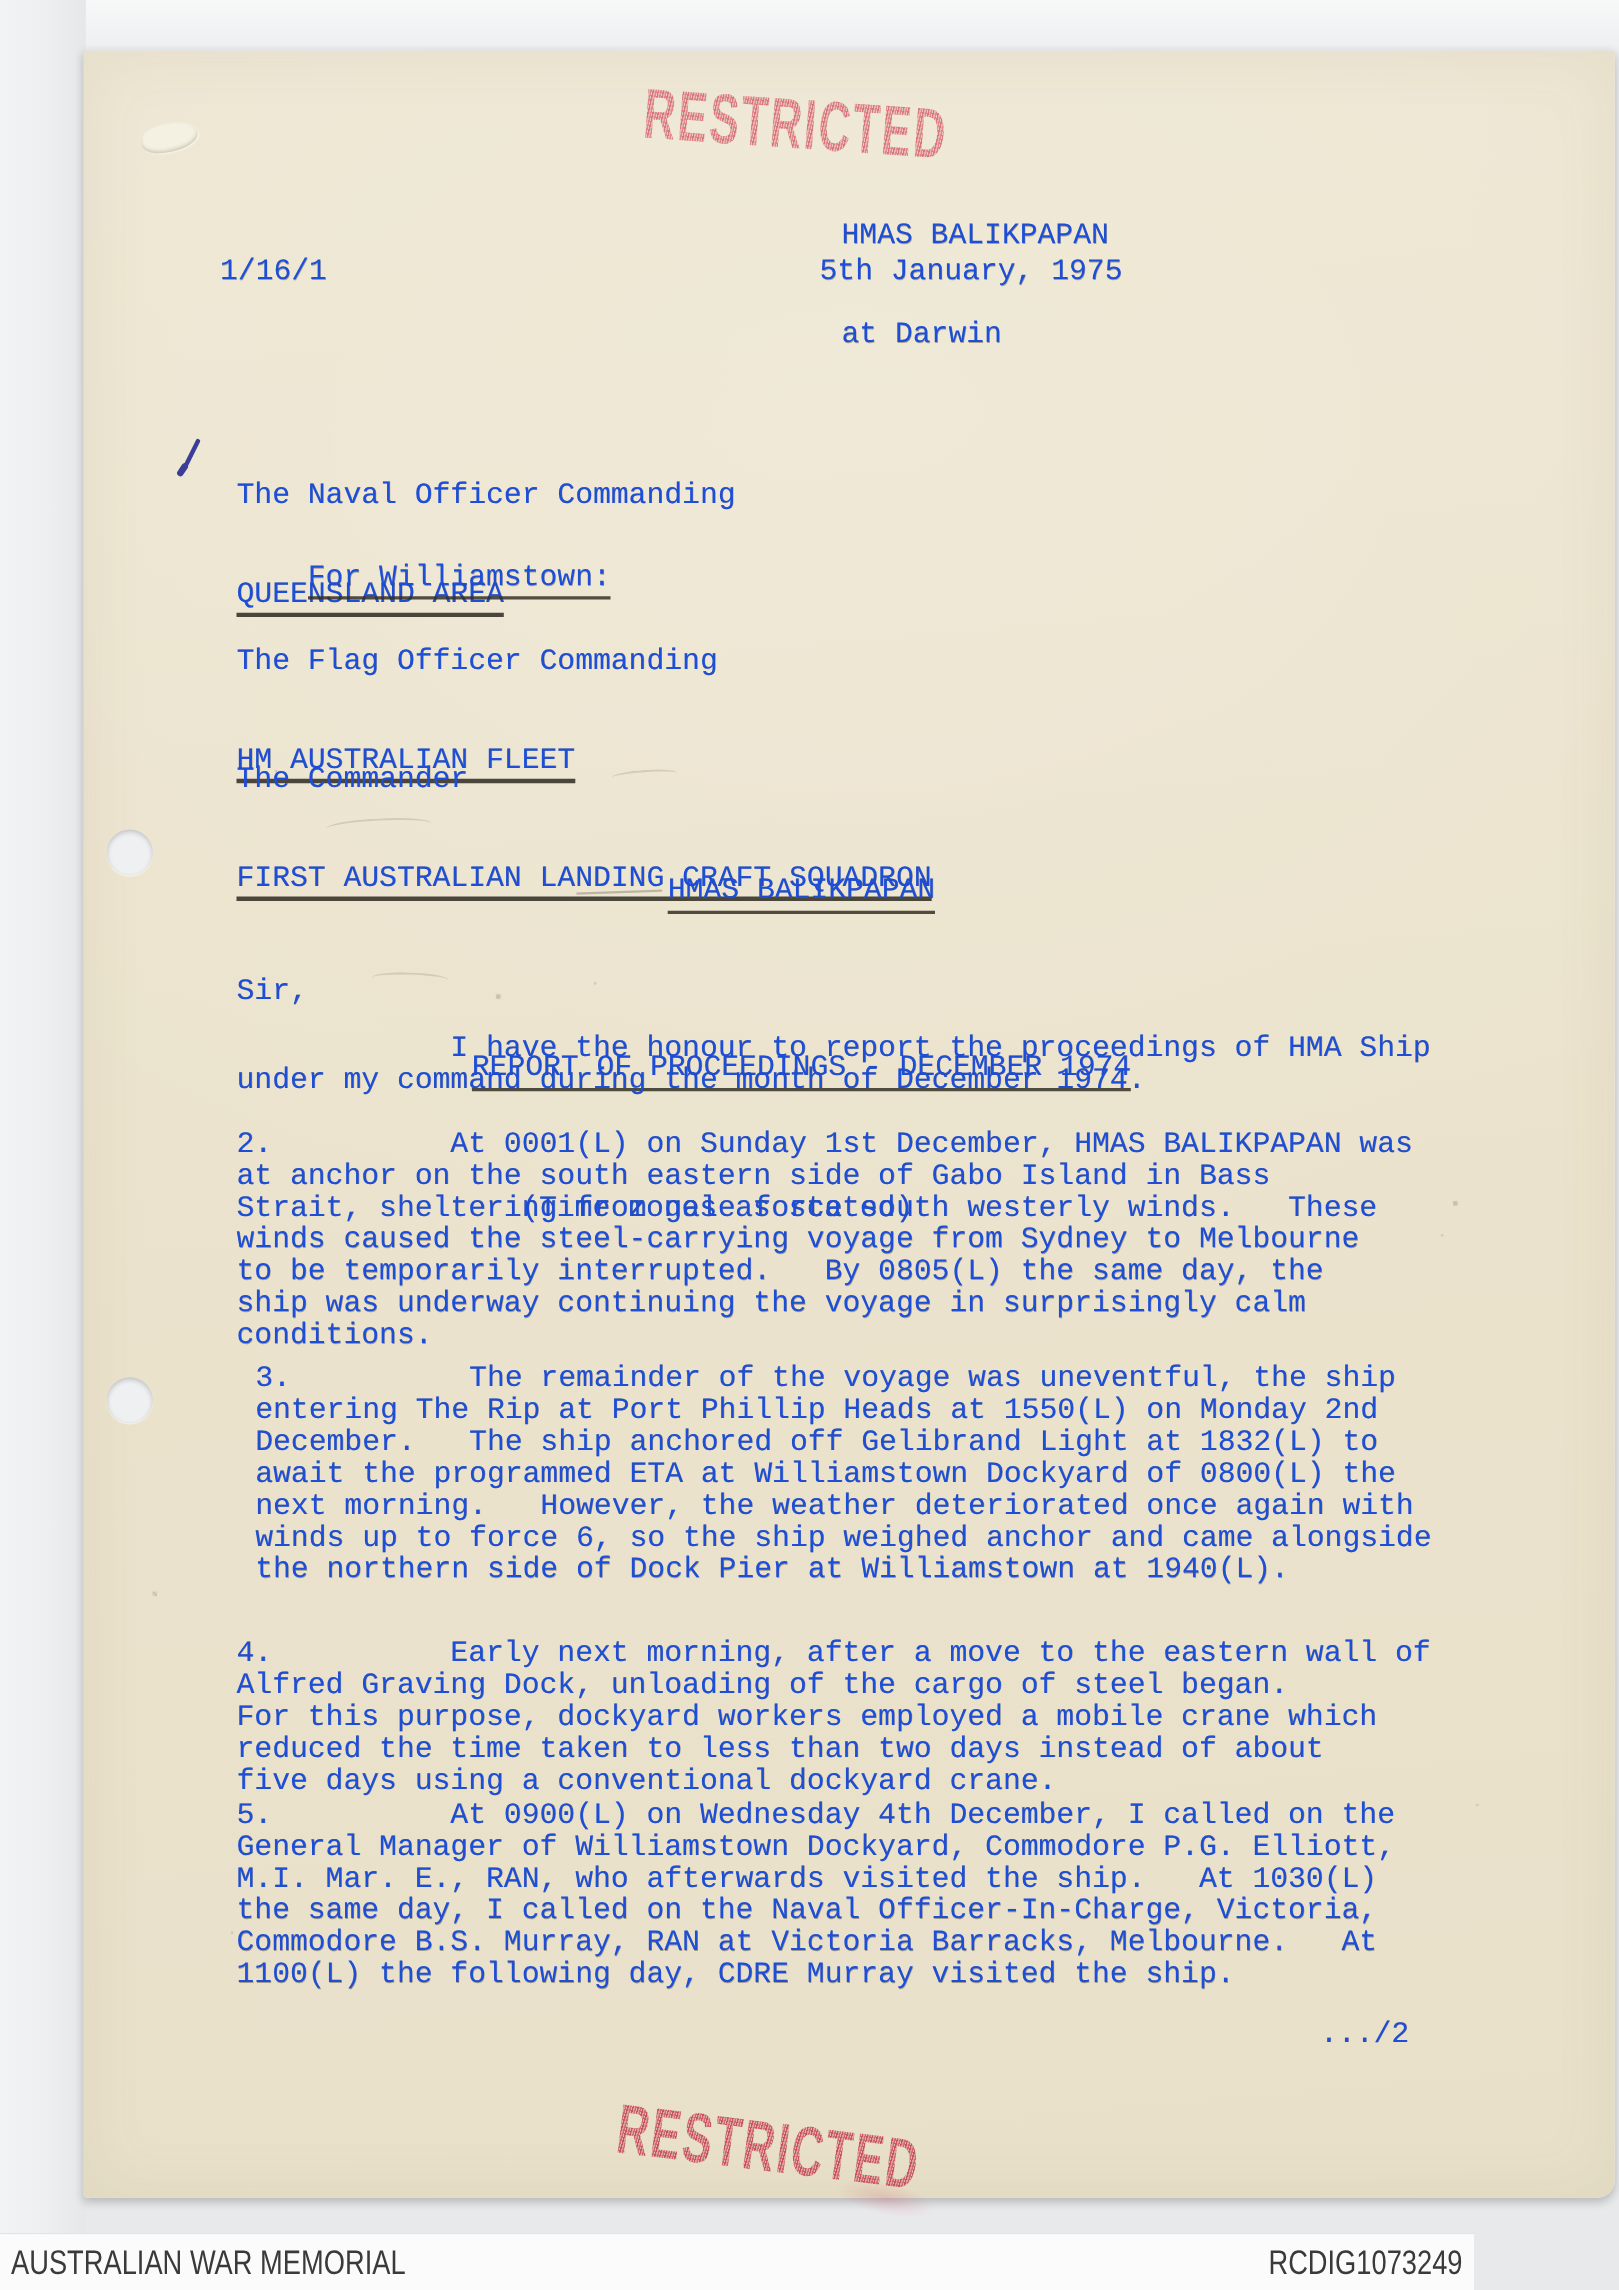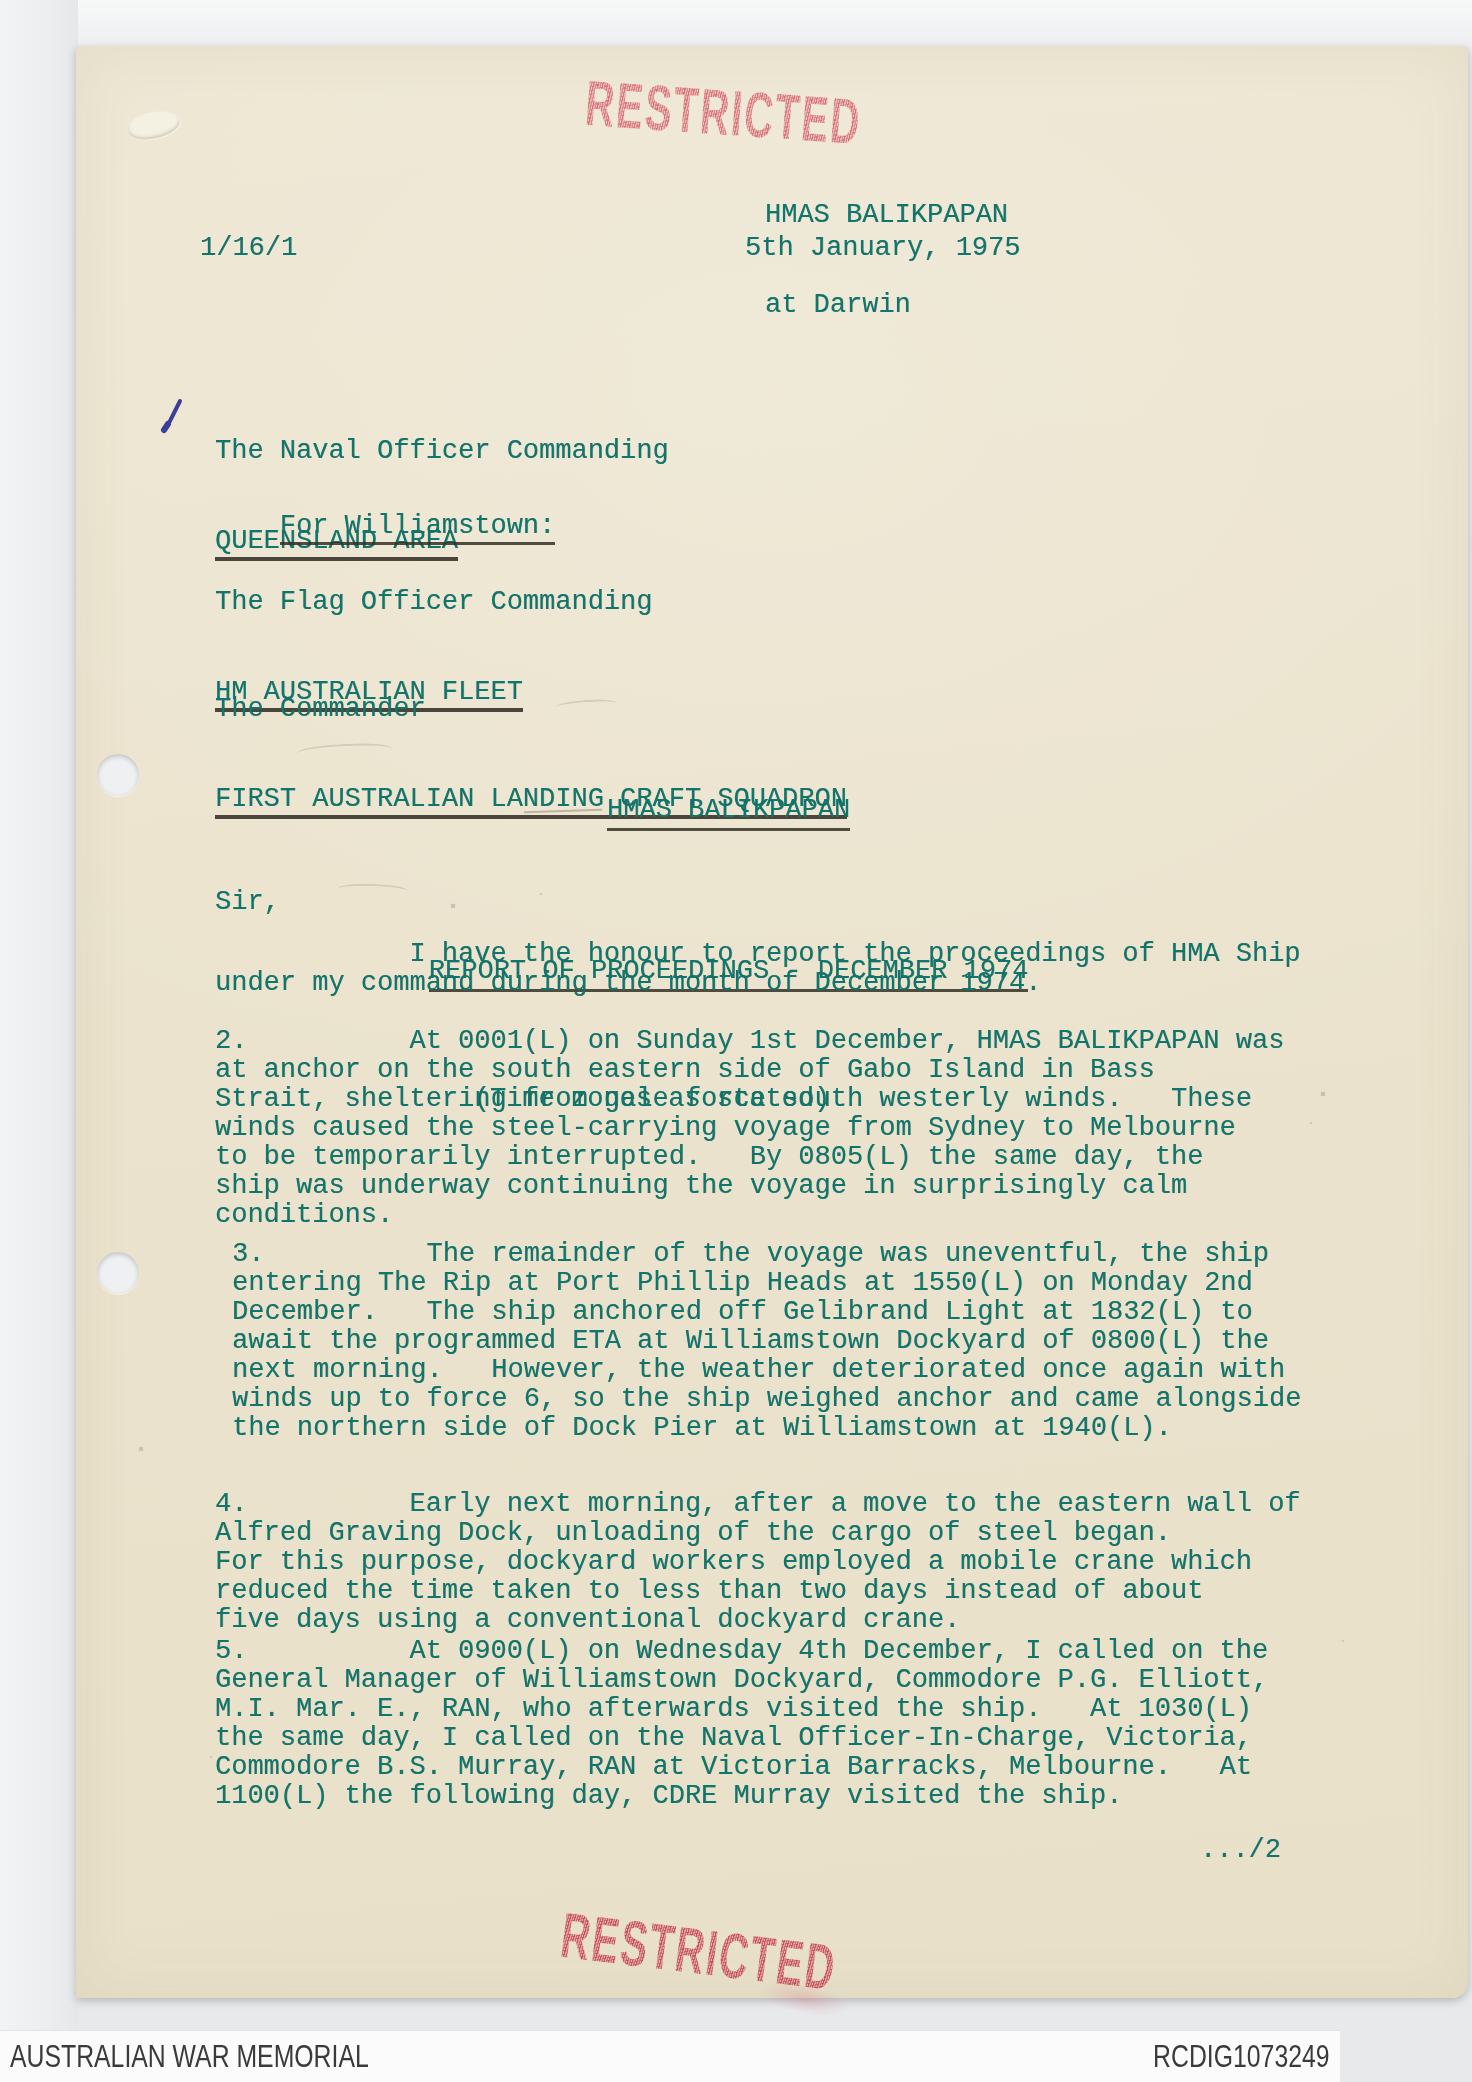--- a/index.html
+++ b/index.html
@@ -22,21 +22,21 @@
   .paper-chip{position:absolute;left:128px;top:112px;width:52px;height:26px;
     background:#f4f0e2;border-radius:45% 55% 50% 45%;transform:rotate(-12deg);
     box-shadow:inset 0 -2px 3px rgba(110,95,60,0.25), 1px 1px 2px rgba(255,255,255,0.6);}
   .punch-hole{position:absolute;width:42px;height:42px;border-radius:50%;
     background:#eff0f1;
     box-shadow:inset 0 2px 5px rgba(0,0,0,0.20), 0 1px 1px rgba(255,255,255,0.55);}
   .hole-1{left:97px;top:754px;}
   .hole-2{left:97px;top:1252px;}
 
   .typewriter{position:absolute;font-family:"Liberation Mono","DejaVu Sans Mono",monospace;
-    font-size:27px;line-height:29px;color:#0f766e;white-space:pre;
+    font-size:27px;line-height:29px;color:#1d4ed8;white-space:pre;
     text-shadow:0.4px 0.4px 0 rgba(59,53,43,0.4);}
   .lh30{line-height:30px;}
   .u2{display:inline-block;border-bottom:4px solid rgba(52,48,38,0.88);padding-bottom:1px;}
   .u3{display:inline-block;border-bottom:3px solid rgba(52,48,38,0.85);padding-bottom:1px;}
 
   .title-block{left:215px;width:930px;text-align:center;}
   .title-line{line-height:33px;}
   .title-note{transform:translateX(-28px);}
 
   .stamp{position:absolute;font-family:"Liberation Sans",sans-serif;font-weight:bold;

